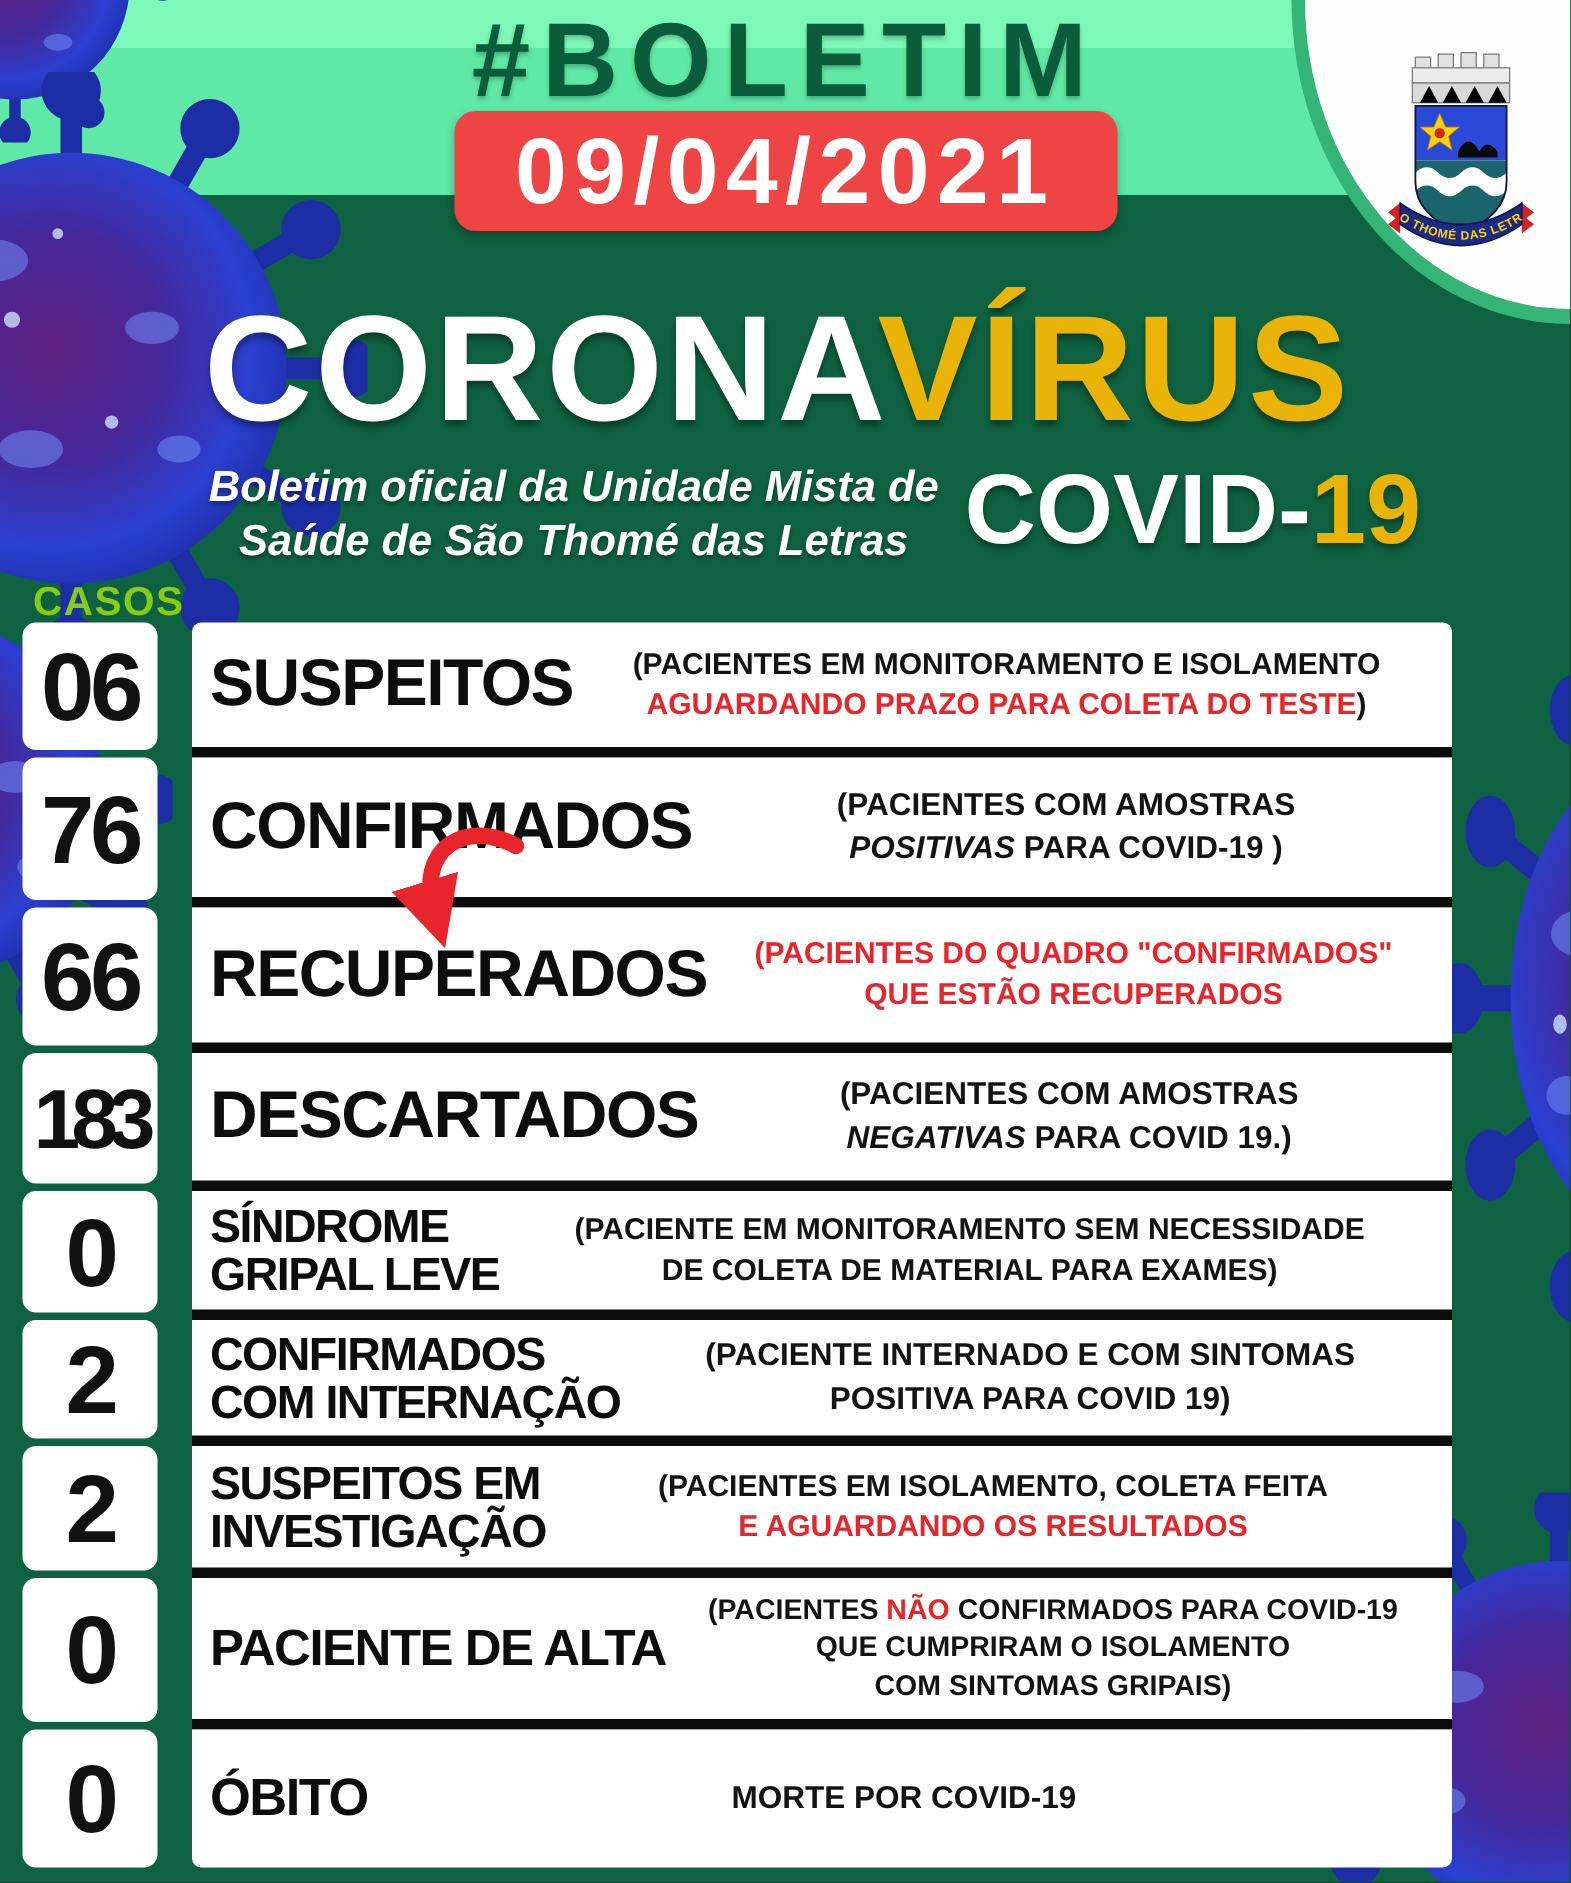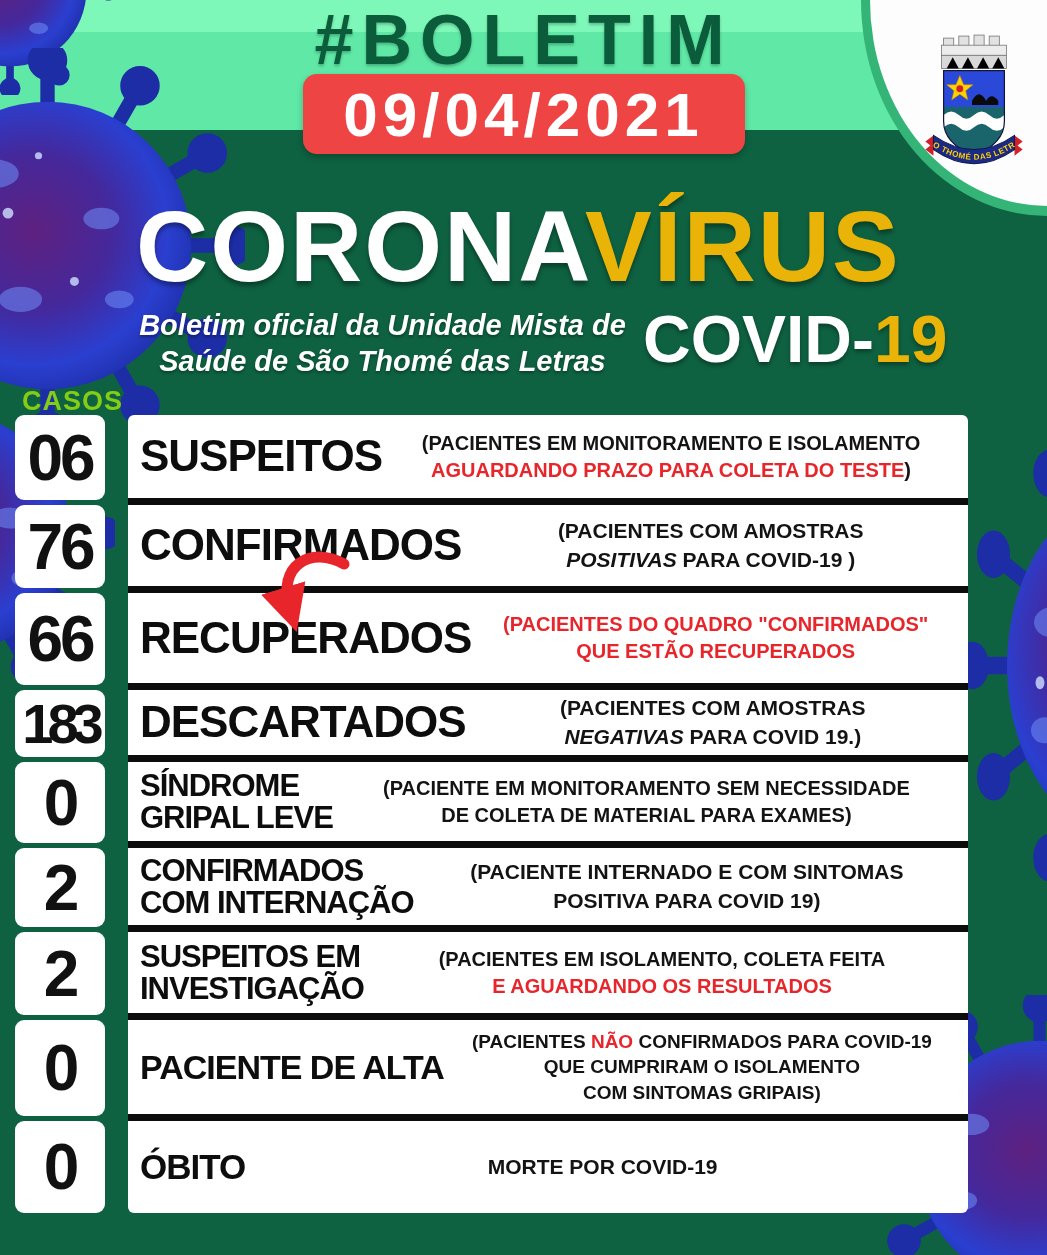--- a/index.html
+++ b/index.html
@@ -320,21 +320,21 @@
         </div>
       <div class="content-cell">
         <div class="row-label lbl-xl">SUSPEITOS</div>
         <div class="row-desc d20">
           <div class="desc-line"><span>(PACIENTES EM MONITORAMENTO E ISOLAMENTO</span></div>
           <div class="desc-line"><span class="red">AGUARDANDO PRAZO PARA COLETA DO TESTE</span><span>)</span></div>
         </div>
       </div>
     </div>
 
-    <div class="case-row" style="height:88px">
+    <div class="case-row" style="height:100px">
       <div class="num-cell">
           <div class="num-box">76</div>
         </div>
       <div class="content-cell">
         <div class="row-label lbl-xl">CONFIRMADOS</div>
         <div class="row-desc">
           <div class="desc-line"><span>(PACIENTES COM AMOSTRAS</span></div>
           <div class="desc-line"><span class="it">POSITIVAS</span><span> PARA COVID-19 )</span></div>
         </div>
       </div>
@@ -346,21 +346,21 @@
         </div>
       <div class="content-cell">
         <div class="row-label lbl-xl">RECUPERADOS</div>
         <div class="row-desc d20">
           <div class="desc-line"><span class="red">(PACIENTES DO QUADRO  "CONFIRMADOS"</span></div>
           <div class="desc-line"><span class="red">QUE ESTÃO RECUPERADOS</span></div>
         </div>
       </div>
     </div>
 
-    <div class="case-row" style="height:72px">
+    <div class="case-row" style="height:92px">
       <div class="num-cell">
           <div class="num-box squeeze">183</div>
         </div>
       <div class="content-cell">
         <div class="row-label lbl-xl">DESCARTADOS</div>
         <div class="row-desc">
           <div class="desc-line"><span>(PACIENTES COM AMOSTRAS</span></div>
           <div class="desc-line"><span class="it">NEGATIVAS</span><span> PARA COVID 19.)</span></div>
         </div>
       </div>

